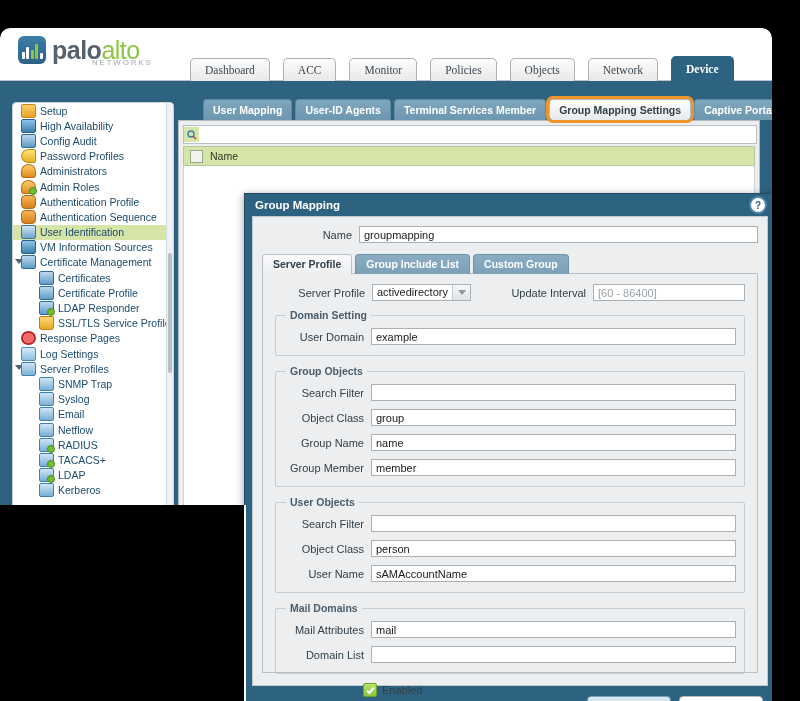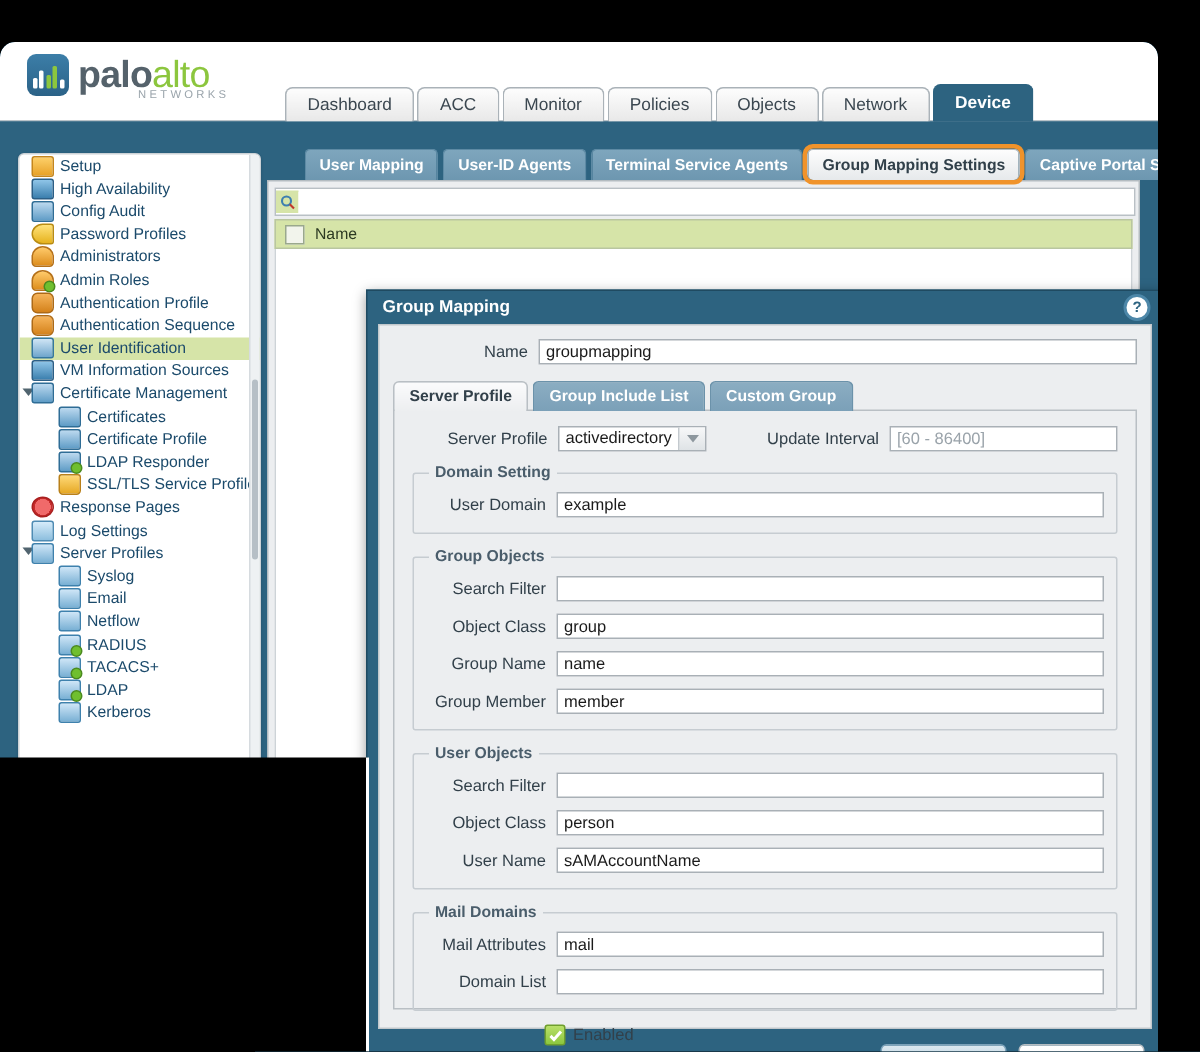--- a/index.html
+++ b/index.html
@@ -53,21 +53,21 @@
   .logo-palo { color:#55626b;font-weight:bold; }
   .logo-alto { color:#8cc63e; }
   .logo-sub {
     position:absolute; left:92px; top:30px;
     font-size:7.5px; letter-spacing:2.2px; color:#9aa4ab;
   }
 
   
   #main-tabs {
     position: absolute; left: 190px; bottom: -1px;
-    display: flex; align-items: flex-end; gap: 2px;
+    display: flex; align-items: flex-end; gap: 13px; font-family: Liberation Serif, serif;
   }
   .mtab {
     height: 22px; line-height: 22px;
     padding: 0 14px;
     font-size: 11.5px; color: #3b4750;
     background: linear-gradient(#fdfdfd, #e8e8e8);
     border: 1px solid #aab2b8;
     border-bottom: none;
     border-radius: 5px 5px 0 0;
     white-space: nowrap;
@@ -517,20 +517,26 @@
     <div class="sb-row">
         <span class="sb-twisty" style="top:4px"></span>
         <div class="sb-item">
           <span class="sb-ico ic-srv"></span>
           <span>Server Profiles</span>
         </div>
       </div>
     <div class="sb-row">
         <div class="sb-item indent1">
           <span class="sb-ico ic-srv"></span>
+          <span>SNMP Trap</span>
+        </div>
+      </div>
+    <div class="sb-row">
+        <div class="sb-item indent1">
+          <span class="sb-ico ic-srv"></span>
           <span>Syslog</span>
         </div>
       </div>
     <div class="sb-row">
         <div class="sb-item indent1">
           <span class="sb-ico ic-srv"></span>
           <span>Email</span>
         </div>
       </div>
     <div class="sb-row">
@@ -566,21 +572,21 @@
 
     <div id="sidebar-scroll">
       <div id="sidebar-thumb"></div>
     </div>
   </div>
 
   <div id="content-panel">
     <div id="content-tabs">
       <div class="ctab">User Mapping</div>
       <div class="ctab">User-ID Agents</div>
-      <div class="ctab">Terminal Service Agents</div>
+      <div class="ctab">Terminal Services Member</div>
       <div class="ctab active highlighted">Group Mapping Settings</div>
       <div class="ctab">Captive Portal Settings</div>
     </div>
 
     <div id="content-body">
       <div id="search-row">
         <div id="search-icon-box">
           <svg width="10" height="10" viewBox="0 0 10 10">
             <circle cx="4" cy="4" r="3" fill="none" stroke="#3d7fb0" stroke-width="1.4"></circle>
             <line x1="6.2" y1="6.2" x2="9" y2="9" stroke="#c0392b" stroke-width="1.4"></line>

